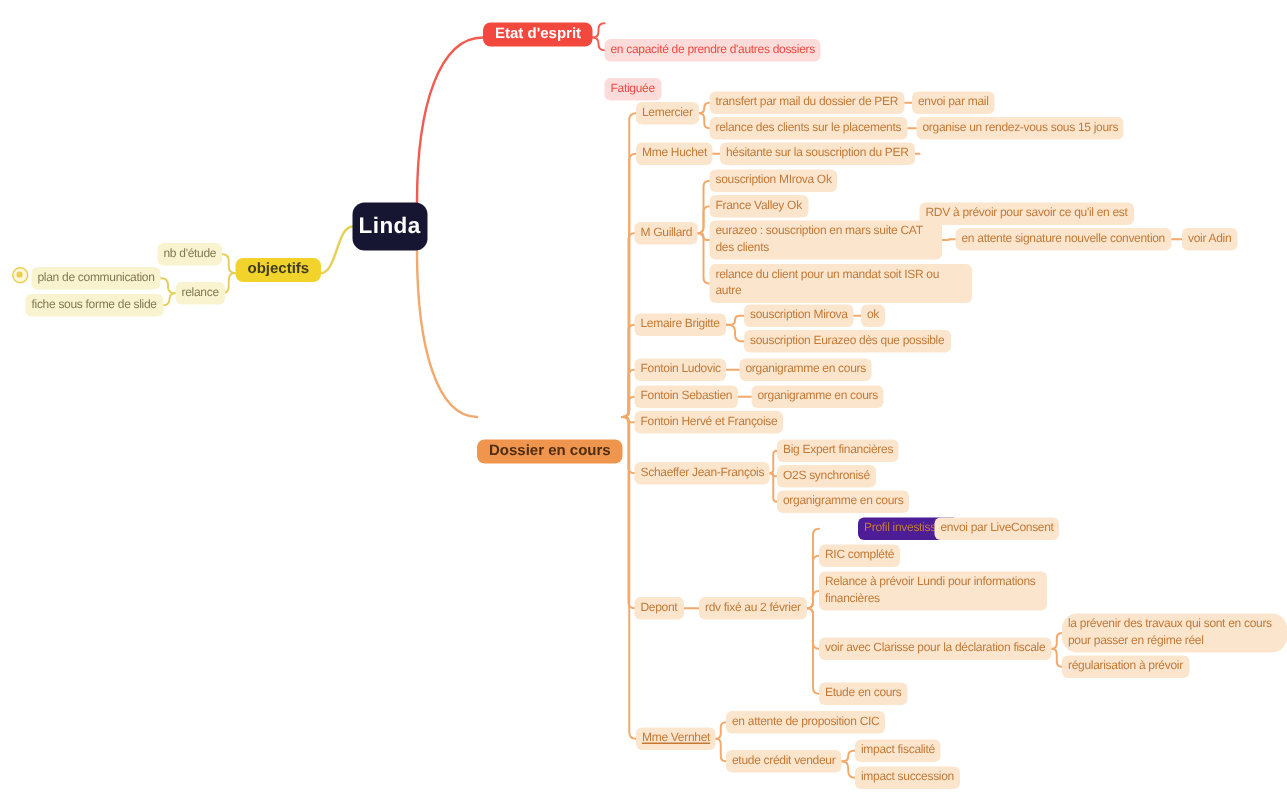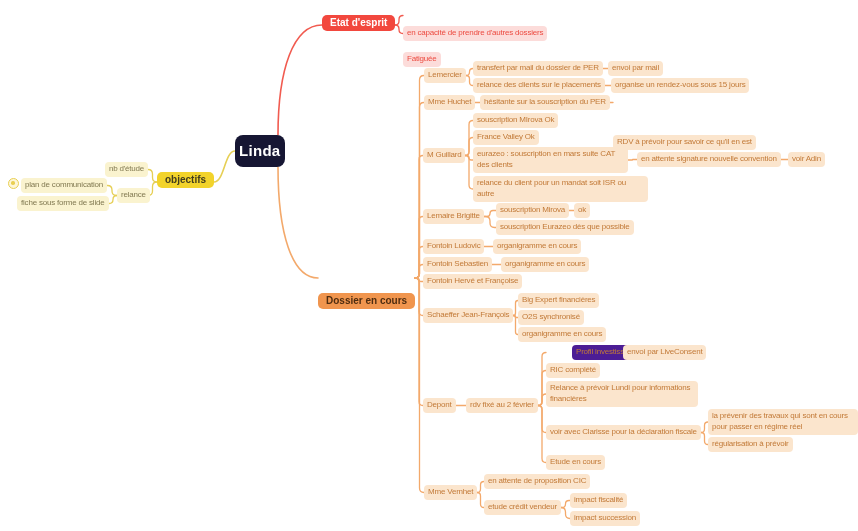--- a/index.html
+++ b/index.html
@@ -119,21 +119,21 @@
     <div class="node" style="left: 518px; top: 293px; background: rgb(251, 229, 205); color: rgb(194, 122, 56);">Big Expert financières</div>
     <div class="node" style="left: 518px; top: 310px; background: rgb(251, 229, 205); color: rgb(194, 122, 56);">O2S synchronisé</div>
     <div class="node" style="left: 518px; top: 327px; background: rgb(251, 229, 205); color: rgb(194, 122, 56);">organigramme en cours</div>
     <div class="node" style="left: 423px; top: 398px; background: rgb(251, 229, 205); color: rgb(194, 122, 56);">Depont</div>
     <div class="node" style="left: 466px; top: 398px; background: rgb(251, 229, 205); color: rgb(194, 122, 56);">rdv fixé au 2 février</div>
     <div class="node" style="left: 572px; top: 345px; background: #4c1d95; color: rgb(194, 122, 56); text-align: center;">Profil investisseur</div>
     <div class="node" style="left: 623px; top: 345px; background: rgb(251, 229, 205); color: rgb(194, 122, 56);">envoi par LiveConsent</div>
     <div class="node" style="left: 546px; top: 363px; background: rgb(251, 229, 205); color: rgb(194, 122, 56);">RIC complété</div>
     <div class="node" style="left: 546px; top: 381px; width: 152px; white-space: normal; background: rgb(251, 229, 205); color: rgb(194, 122, 56);">Relance à prévoir Lundi pour informations financières</div>
     <div class="node" style="left: 546px; top: 425px; background: rgb(251, 229, 205); color: rgb(194, 122, 56);">voir avec Clarisse pour la déclaration fiscale</div>
-    <div class="node" style="left: 708px; top: 409px; width: 150px; white-space: normal; background: rgb(251, 229, 205); color: rgb(194, 122, 56);">la prévenir des travaux qui sont en cours pour passer en régime réel</div>
+    <div class="node" style="left: 708px; top: 409px; width: 150px; white-space: normal; background: rgb(251, 229, 205); color: rgb(194, 122, 56); border-radius: 10px;">la prévenir des travaux qui sont en cours pour passer en régime réel</div>
     <div class="node" style="left: 708px; top: 437px; background: rgb(251, 229, 205); color: rgb(194, 122, 56);">régularisation à prévoir</div>
     <div class="node" style="left: 546px; top: 455px; background: rgb(251, 229, 205); color: rgb(194, 122, 56);">Etude en cours</div>
-    <div class="node" style="left: 424px; top: 485px; background: rgb(251, 229, 205); color: rgb(194, 122, 56);">Mme Vernhet</div>
+    <div class="node" style="left: 424px; top: 485px; background: rgb(251, 229, 205); color: rgb(194, 122, 56); text-decoration: underline;">Mme Vernhet</div>
     <div class="node" style="left: 484px; top: 474px; background: rgb(251, 229, 205); color: rgb(194, 122, 56);">en attente de proposition CIC</div>
     <div class="node" style="left: 484px; top: 500px; background: rgb(251, 229, 205); color: rgb(194, 122, 56);">etude crédit vendeur</div>
     <div class="node" style="left: 570px; top: 493px; background: rgb(251, 229, 205); color: rgb(194, 122, 56);">impact fiscalité</div>
     <div class="node" style="left: 570px; top: 511px; background: rgb(251, 229, 205); color: rgb(194, 122, 56);">impact succession</div>
   </div>
 
 </body></html>

